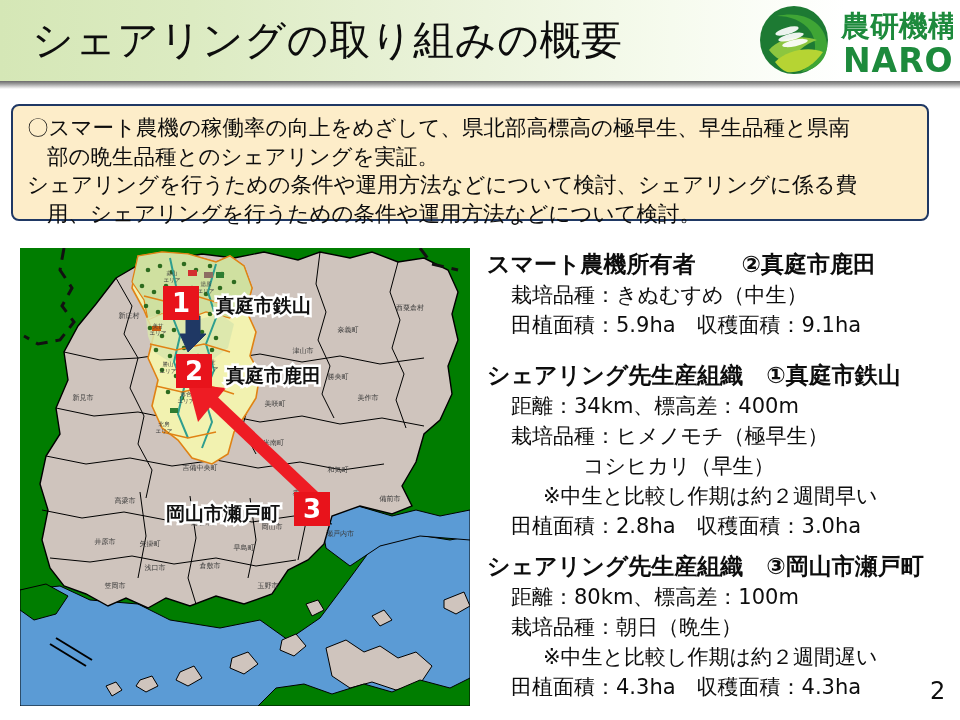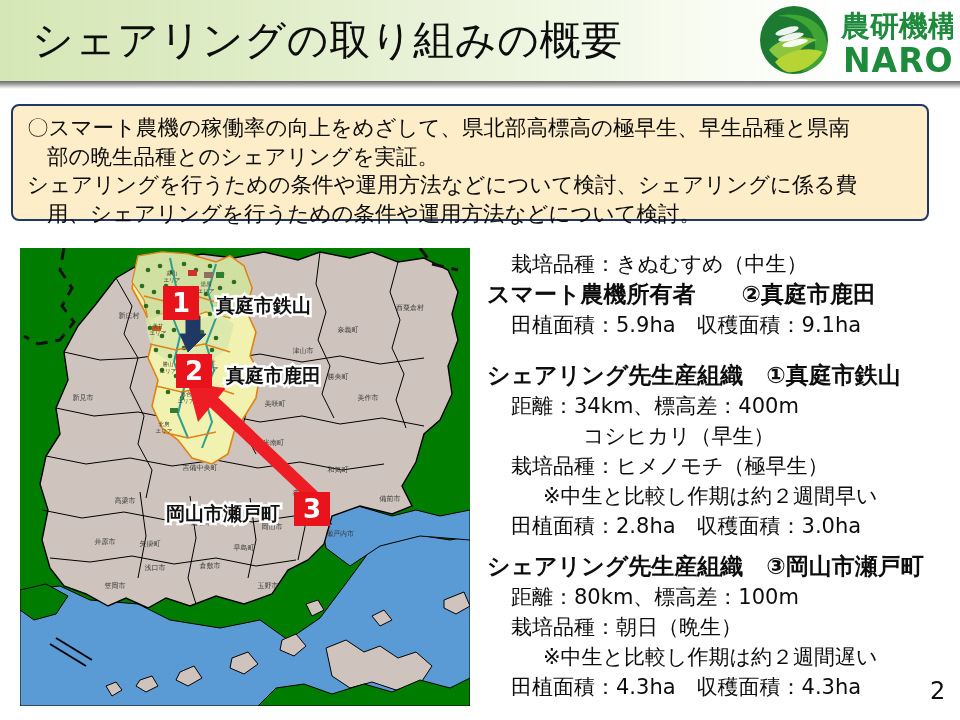--- a/index.html
+++ b/index.html
@@ -356,30 +356,30 @@
         <text x="206" y="134" stroke="#ffffff" stroke-width="5" fill="#ffffff" paint-order="stroke">真庭市鹿田</text>
         <text x="206" y="134" fill="#111111">真庭市鹿田</text>
         <text x="146" y="272" stroke="#ffffff" stroke-width="5" fill="#ffffff" paint-order="stroke">岡山市瀬戸町</text>
         <text x="146" y="272" fill="#111111">岡山市瀬戸町</text>
       </g>
     </svg>
   </div>
 
   <div class="rtext">
 
+    <div class="rline rhead">スマート農機所有者　　②真庭市鹿田</div>
     <div class="rline rsub">栽培品種：きぬむすめ（中生）</div>
-    <div class="rline rhead">スマート農機所有者　　②真庭市鹿田</div>
     <div class="rline rsub">田植面積：5.9ha　収穫面積：9.1ha</div>
 
     <div class="gap"></div>
 
     <div class="rline rhead">シェアリング先生産組織　①真庭市鉄山</div>
     <div class="rline rsub">距離：34km、標高差：400m</div>
+    <div class="rline rsub">栽培品種：ヒメノモチ（極早生）</div>
     <div class="rline rsub ind2">コシヒカリ（早生）</div>
-    <div class="rline rsub">栽培品種：ヒメノモチ（極早生）</div>
     <div class="rline rsub ind3">※中生と比較し作期は約２週間早い</div>
     <div class="rline rsub">田植面積：2.8ha　収穫面積：3.0ha</div>
 
     <div class="gap-sm"></div>
 
     <div class="rline rhead">シェアリング先生産組織　③岡山市瀬戸町</div>
     <div class="rline rsub">距離：80km、標高差：100m</div>
     <div class="rline rsub">栽培品種：朝日（晩生）</div>
     <div class="rline rsub ind3">※中生と比較し作期は約２週間遅い</div>
     <div class="rline rsub">田植面積：4.3ha　収穫面積：4.3ha</div>

